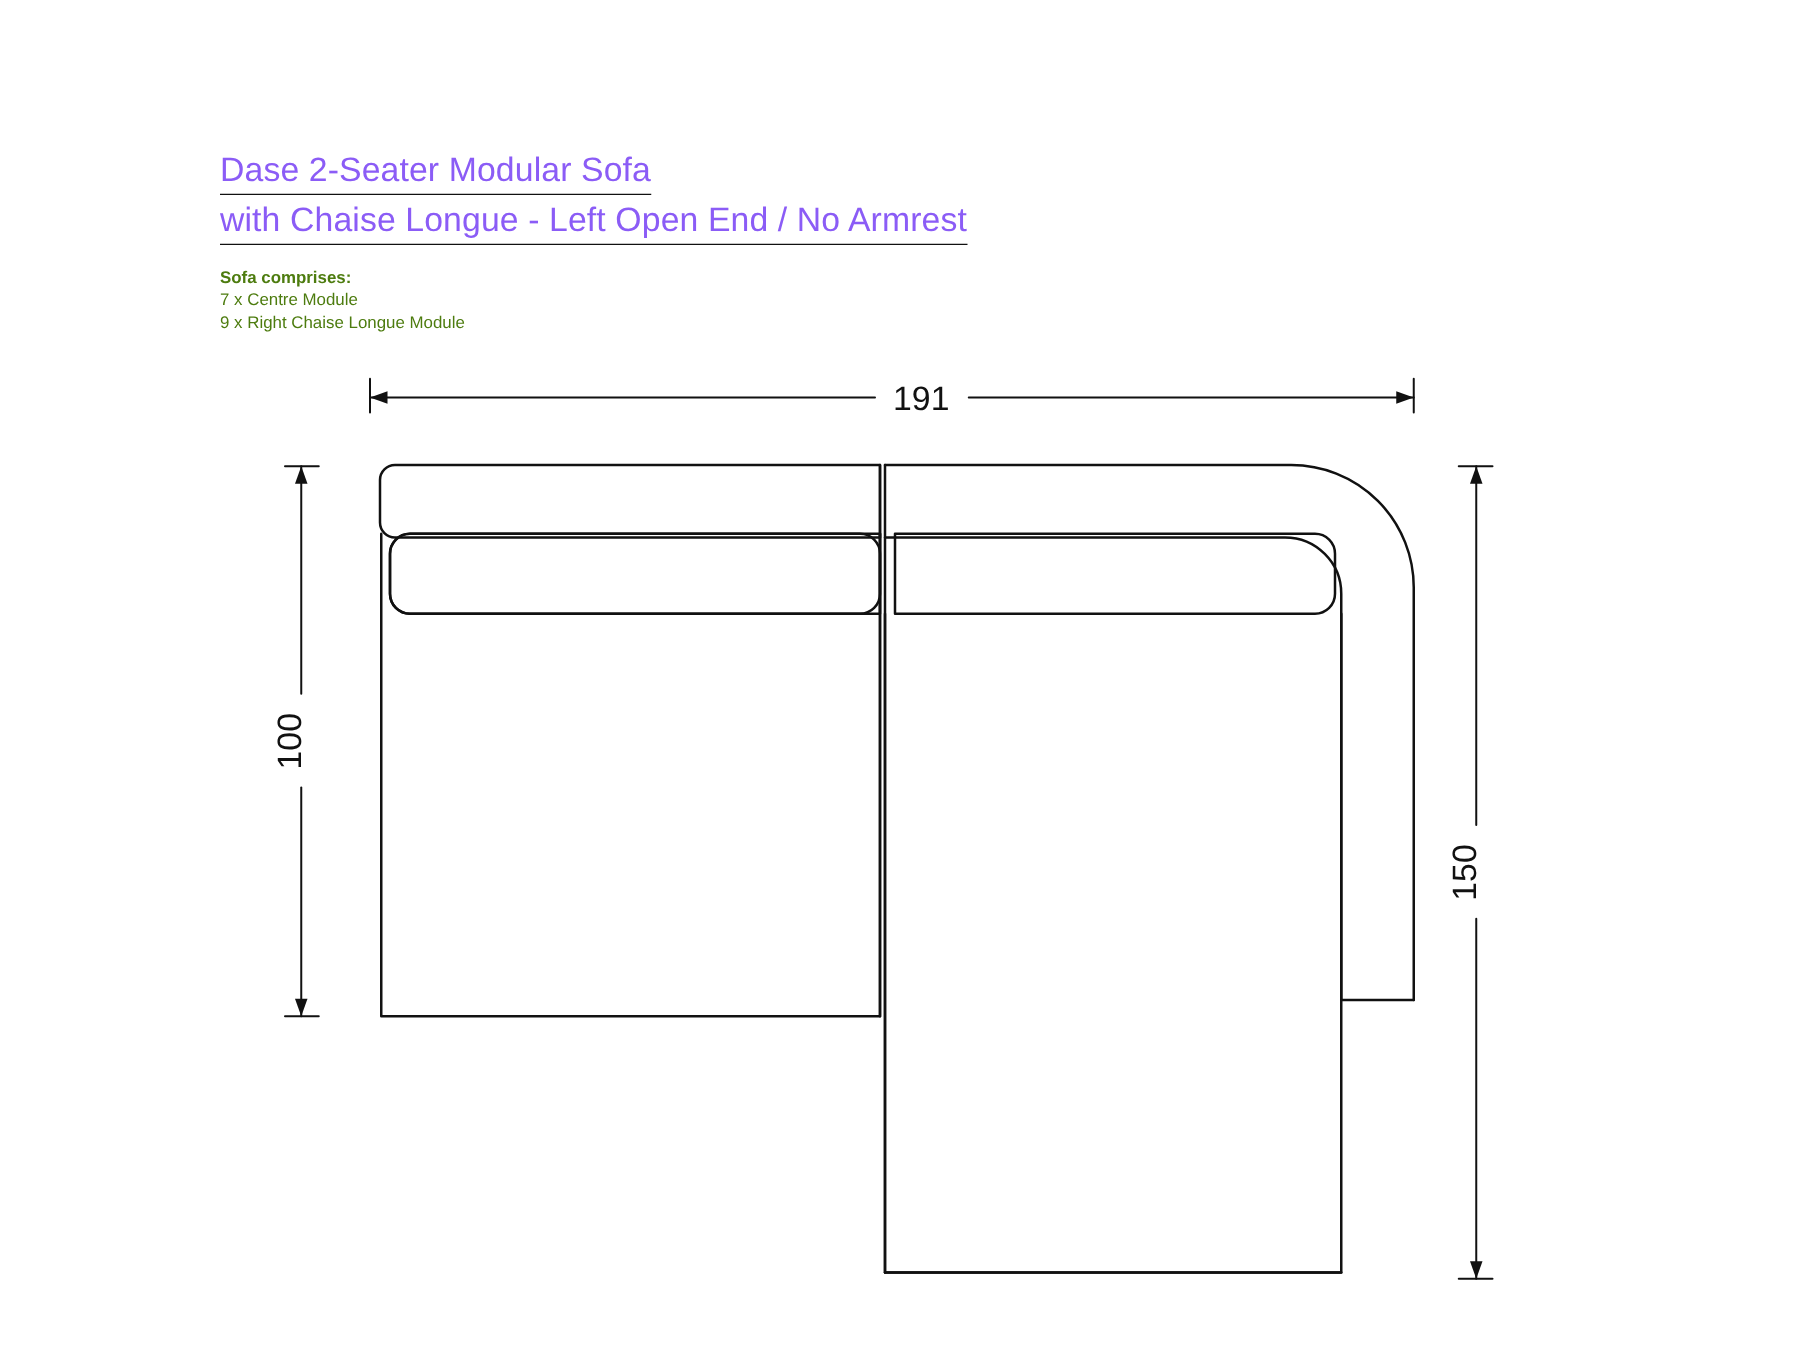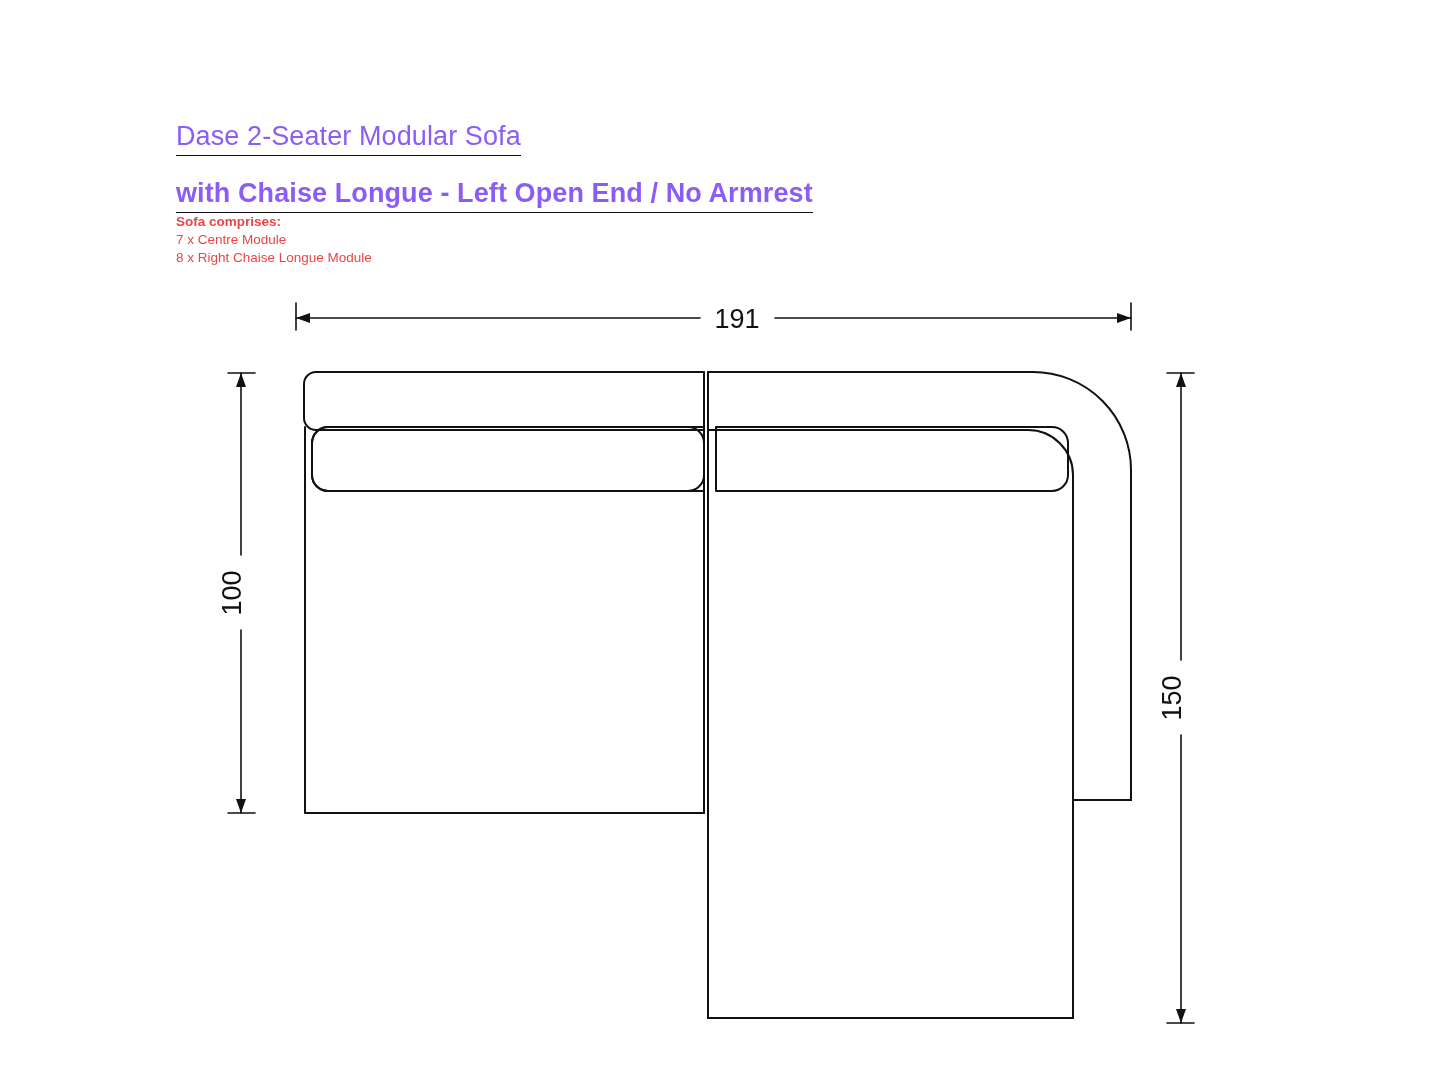--- a/index.html
+++ b/index.html
@@ -31,30 +31,29 @@
     font-size: 27px;
     line-height: 36px;
     letter-spacing: 0.1px;
     font-weight: 400;
     color: #8b5cf6;
     display: inline-block;
     border-bottom: 1.5px solid #111111;
     padding-bottom: 1px;
   }
   .title-line-2 {
-    margin-top: 19px;
-    font-weight: bold;
+    margin-top: 2px;
   }
   .comprises {
     position: absolute;
     left: 176px;
     top: 213px;
     font-size: 13.5px;
     line-height: 18px;
-    color: #ef4444;
+    color: #4d7c0f;
   }
   .comprises .hdr { font-weight: 700; }
   svg.drawing {
     position: absolute;
     left: 0;
     top: 0;
     width: 1445px;
     height: 1087px;
   }
   .dim-text {
@@ -69,21 +68,21 @@
 <div class="sheet">
 
   <div class="title-block">
     <div class="title-line">Dase 2-Seater Modular Sofa</div>
     <div class="title-line title-line-2">with Chaise Longue - Left Open End / No Armrest</div>
   </div>
 
   <div class="comprises">
     <div class="hdr">Sofa comprises:</div>
     <div>7 x Centre Module</div>
-    <div>8 x Right Chaise Longue Module</div>
+    <div>9 x Right Chaise Longue Module</div>
   </div>
 
   <svg class="drawing" viewBox="0 0 1445 1087">
     <g fill="none" stroke="#111111" stroke-width="2" stroke-linejoin="round" stroke-linecap="round">
 
       <g stroke-width="1.6">
         <line x1="296" y1="303" x2="296" y2="330"></line>
         <line x1="1131" y1="303" x2="1131" y2="330"></line>
         <line x1="296" y1="318" x2="700" y2="318"></line>
         <line x1="775" y1="318" x2="1131" y2="318"></line>

